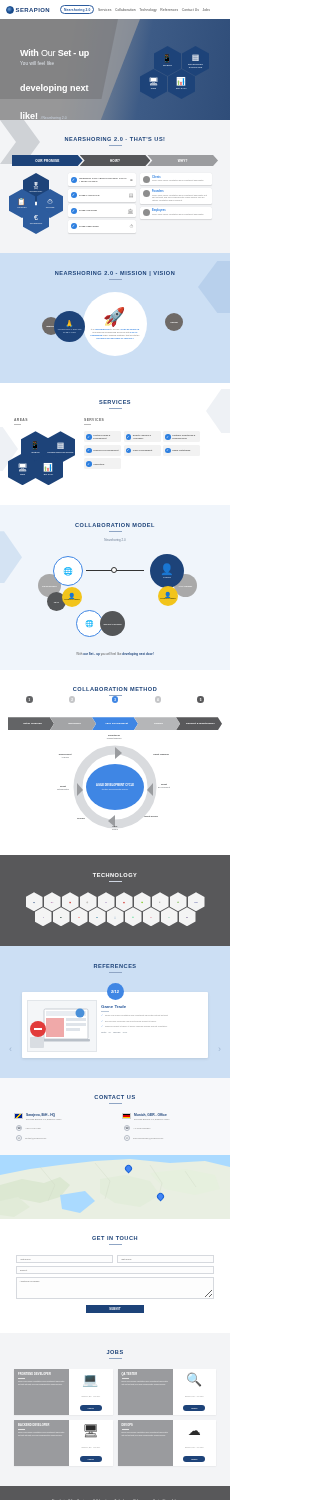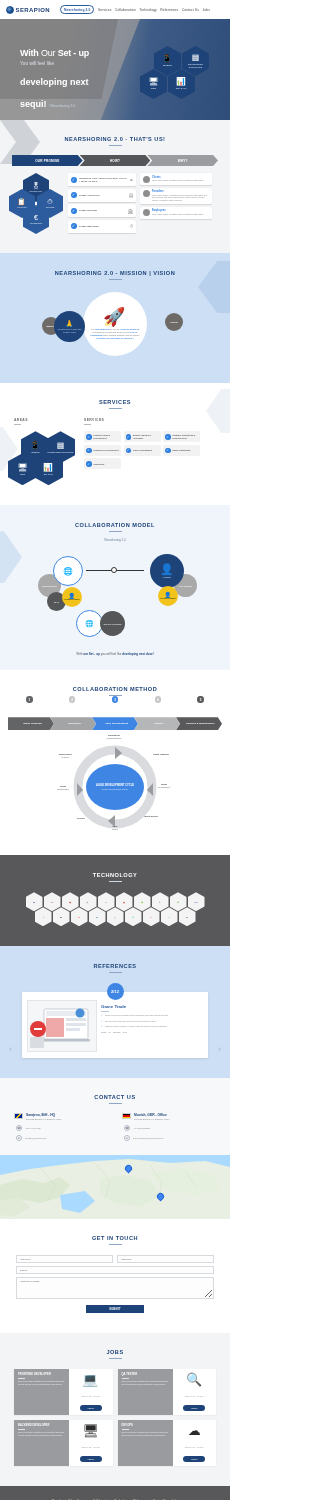--- a/index.html
+++ b/index.html
@@ -37,21 +37,21 @@
     background:linear-gradient(100deg,#8f8f90 0%, #8f8f90 30%, #6a7b93 46%, #3d5b86 62%, #2f4d79 100%);
   }
   .hero-poly-a { position:absolute; left:0; top:0; width:140px; height:101px;
     background:#9a9a9b; clip-path:polygon(0 0, 100% 0, 72% 100%, 0 100%); opacity:.75;}
   .hero-poly-b { position:absolute; left:0; top:0; width:118px; height:80px;
     background:#6b6b6c; clip-path:polygon(0 0, 100% 0, 86% 100%, 0 100%); opacity:.45;}
   .hero-text { position:absolute; left:20px; top:30px; z-index:4; color:#fff; }
   .ht1 { font-size:9px; font-weight:bold; letter-spacing:-.2px; line-height:1.1;}
   .ht1 .lt { font-weight:normal; }
   .ht2 { font-size:4.6px; color:#dfe4ea; margin-top:2.5px; letter-spacing:.1px;}
-  .ht3 { font-size:9px; font-weight:bold; line-height:1.15; margin-top:11px;}
+  .ht3 { font-size:9px; font-weight:bold; line-height:1.15; margin-top:17px;}
   .ht-tag { font-size:3.4px; font-weight:normal; color:#c9d3e0; }
   .hexgrid { position:absolute; right:19px; top:27px; width:62px; height:58px; z-index:5;}
   .hex {
     position:absolute; width:27px; height:30px; background:#1d4379;
     clip-path:polygon(50% 0%, 100% 25%, 100% 75%, 50% 100%, 0% 75%, 0% 25%);
     display:flex; flex-direction:column; align-items:center; justify-content:center; gap:1.5px;
   }
   .hex .glyph { font-size:8px; color:#fff; line-height:1; }
   .hex .hl { font-size:2.2px; color:#cdd8e8; text-align:center; font-weight:bold; letter-spacing:.1px; line-height:1.15;}
   .hx-a { left:5px; top:0; } .hx-b { left:33px; top:0; }
@@ -348,21 +348,21 @@
     <div class="hero-bg"></div>
     <div class="hero-poly-a"></div>
     <div class="hero-poly-b"></div>
     <div class="hero-text">
       <div class="ht1">
         <span>With </span><span class="lt">Our </span><span>Set - up</span>
       </div>
       <div class="ht2">You will feel like</div>
       <div class="ht3">developing next</div>
       <div class="ht3">
-        <span>sequi!</span>
+        <span>like!</span>
         <span class="ht-tag">#Nearshoring 2.0</span>
       </div>
     </div>
     <div class="hexgrid">
       <div class="hex hx-a">
         <span class="glyph">📱</span>
         <span class="hl">MOBILE</span>
       </div>
       <div class="hex hx-b">
         <span class="glyph">▦</span>

